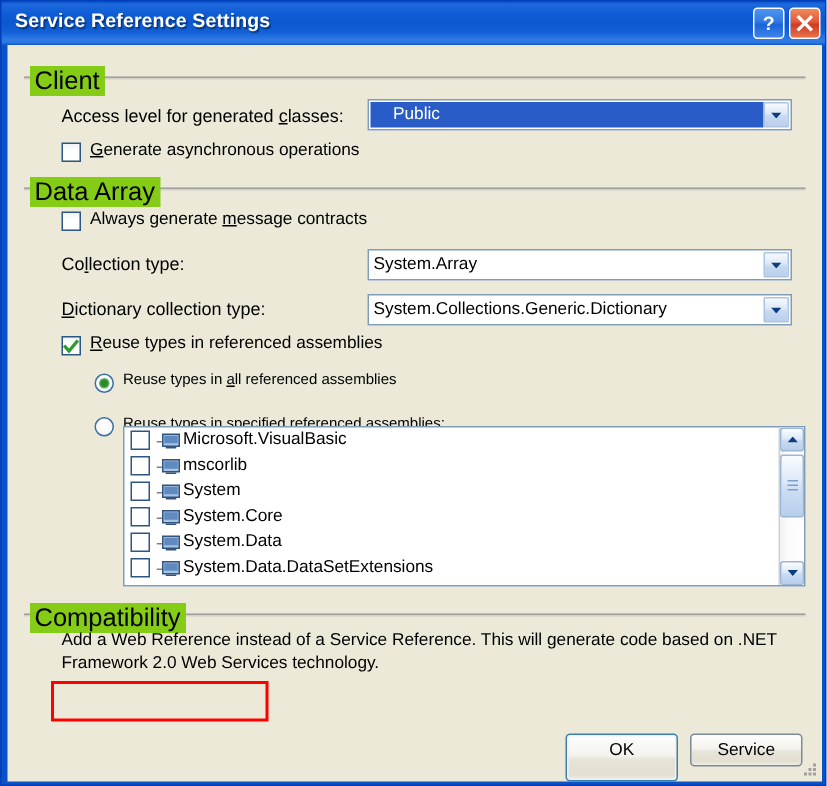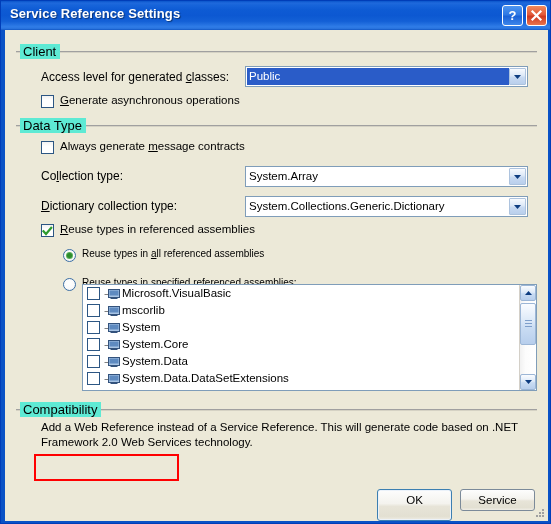--- a/index.html
+++ b/index.html
@@ -93,23 +93,23 @@
     top: 7px;
     right: 0;
     height: 1px;
     background: #D5D2C4;
     border-top: 1px solid #A0A0A0;
   }
   .group-title {
     position: absolute;
     left: 4px;
     top: 0;
-    background: #5eead4;
+    background: #84cc16;
     padding: 0 4px 0 3px;
-    font-size: 13px;
+    font-size: 17px;
     color: #000000;
     white-space: nowrap;
   }
 
   
   .lbl {
     position: absolute;
     font-size: 12px;
     color: #000000;
     white-space: nowrap;
@@ -144,21 +144,21 @@
     overflow: hidden;
   }
   .combo.focused .combo-text {
     background: #2A5CC8;
     color: #ffffff;
     left: 1px;
     top: 1px;
     right: 18px;
     height: 17px;
     line-height: 17px;
-    padding-left: 2px;
+    padding-left: 15px;
   }
   .combo-arrow {
     position: absolute;
     right: 1px;
     top: 1px;
     width: 17px;
     height: 17px;
     background: linear-gradient(to bottom, #F7FAFE 0%, #DCE8F7 45%, #C8DAF2 55%, #B9CFEC 100%);
     border: 1px solid #ADC3DE;
     box-sizing: border-box;
@@ -399,21 +399,21 @@
 
     <div class="cbwrap" style="left:36px; top:65px;">
       <div class="cbox"></div>
       <div class="cblabel">
         <span></span><u>G</u><span>enerate asynchronous operations</span>
       </div>
     </div>
 
     <div class="group" style="left:11px; top:88px; width:521px; height:278px;">
       <div class="group-line"></div>
-      <div class="group-title">Data Type</div>
+      <div class="group-title">Data Array</div>
     </div>
 
     <div class="cbwrap" style="left:36px; top:111px;">
       <div class="cbox"></div>
       <div class="cblabel">
         <span>Always generate </span><u>m</u><span>essage contracts</span>
       </div>
     </div>
 
     <div class="lbl" style="left:36px; top:139px;">

